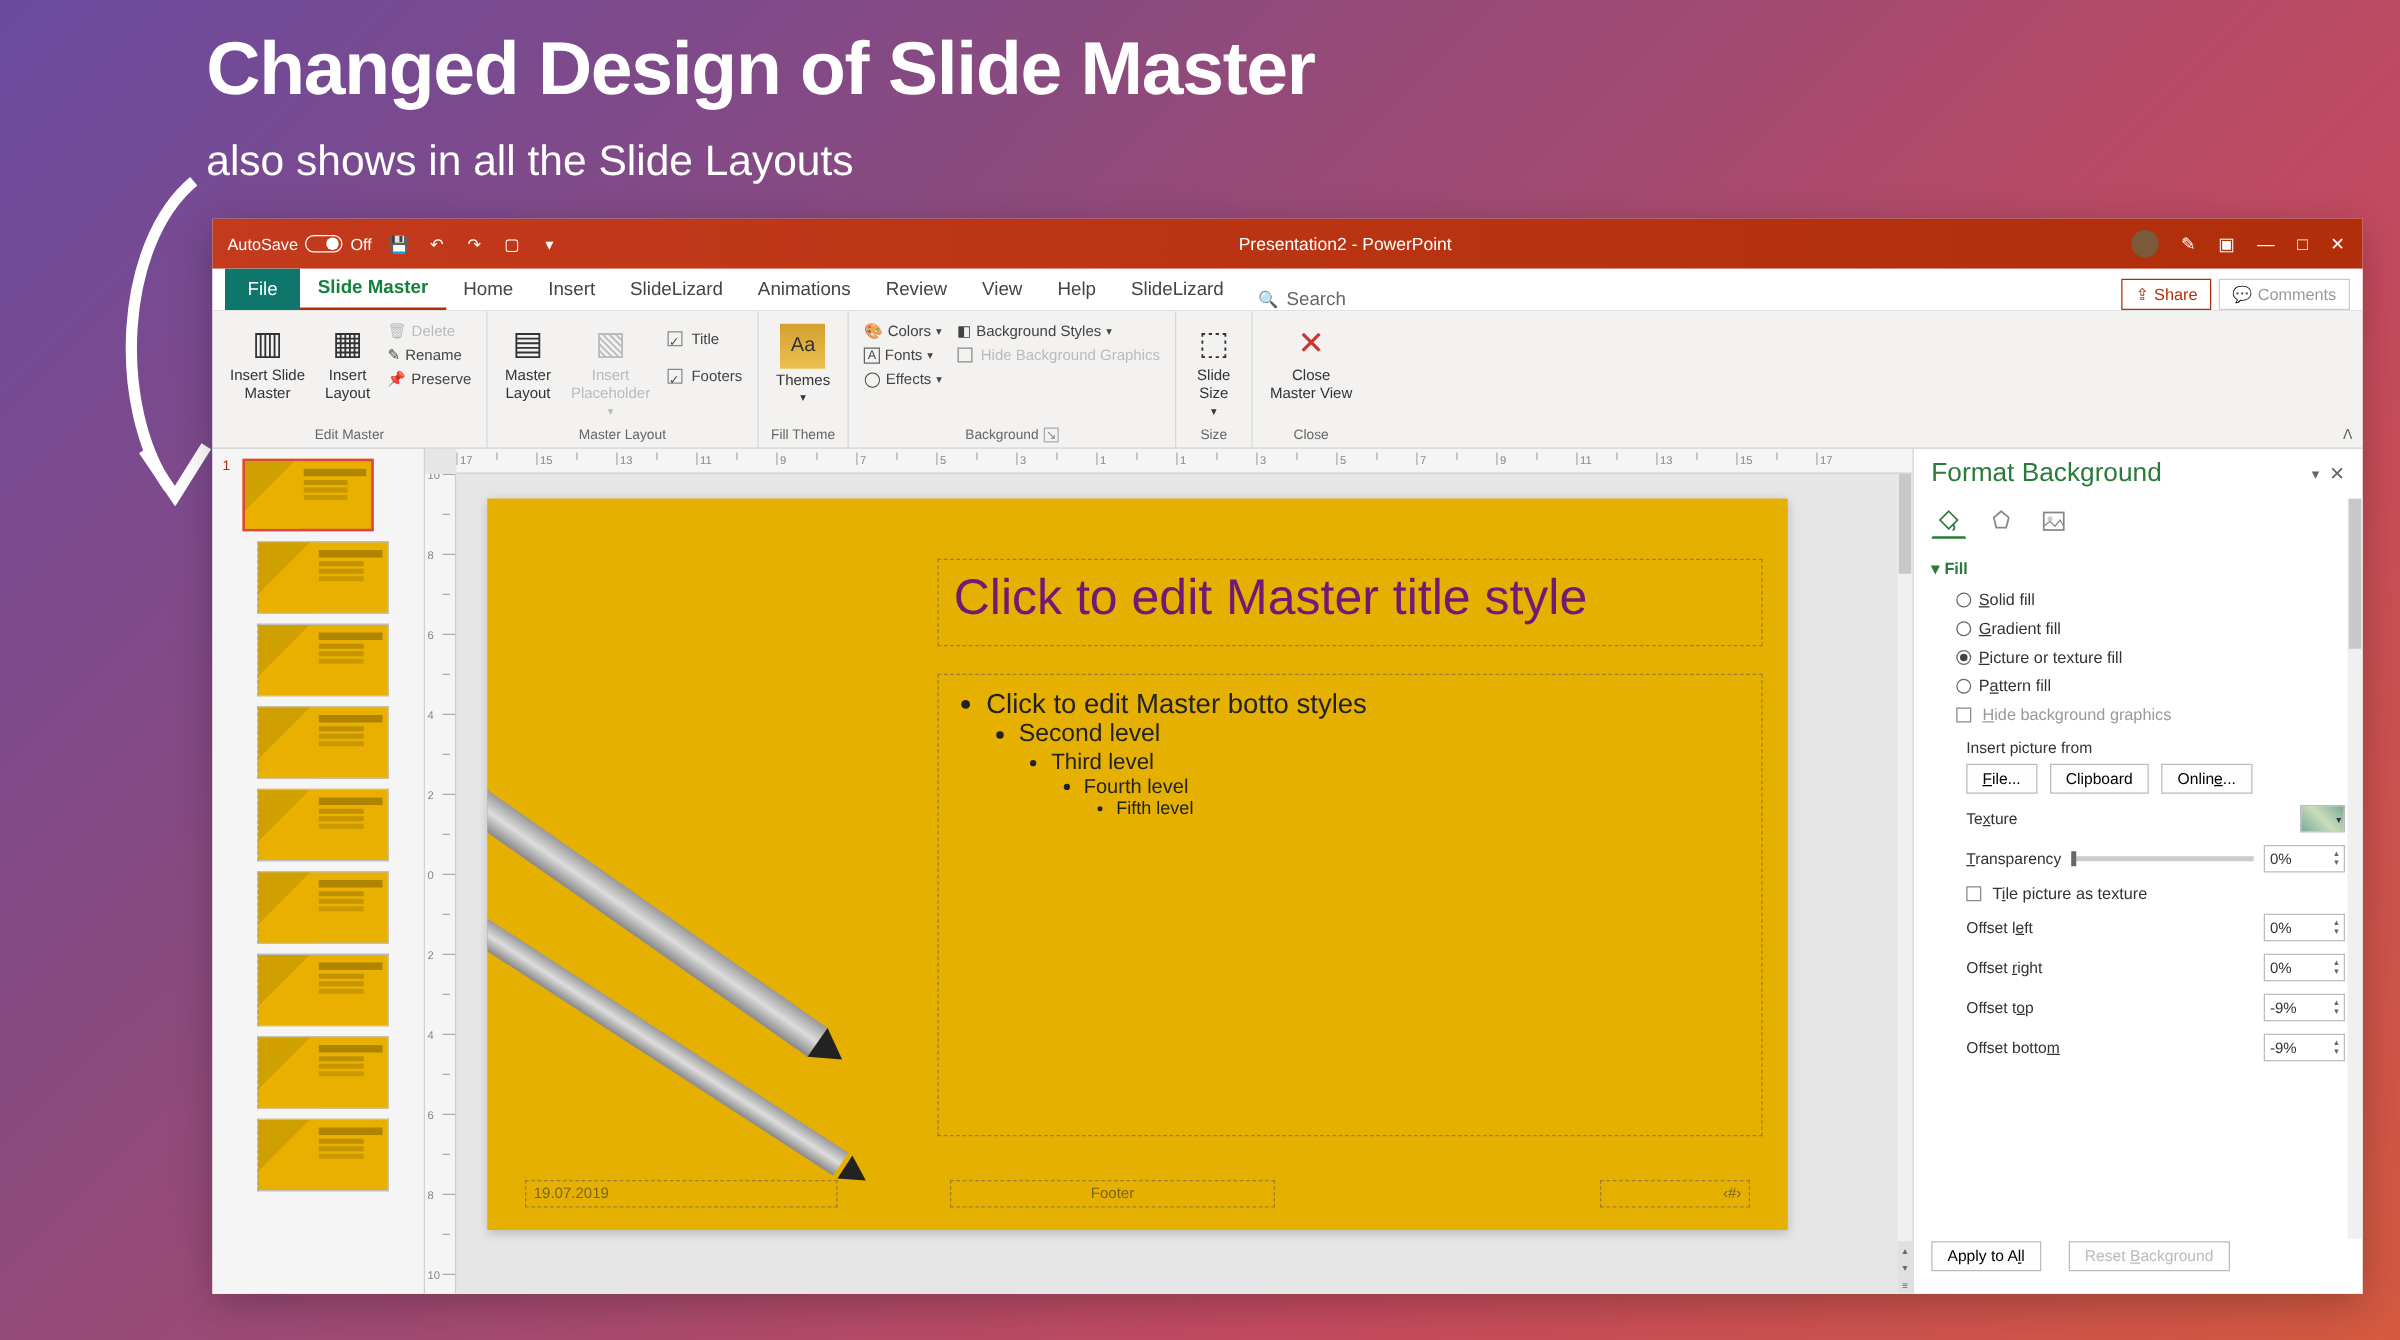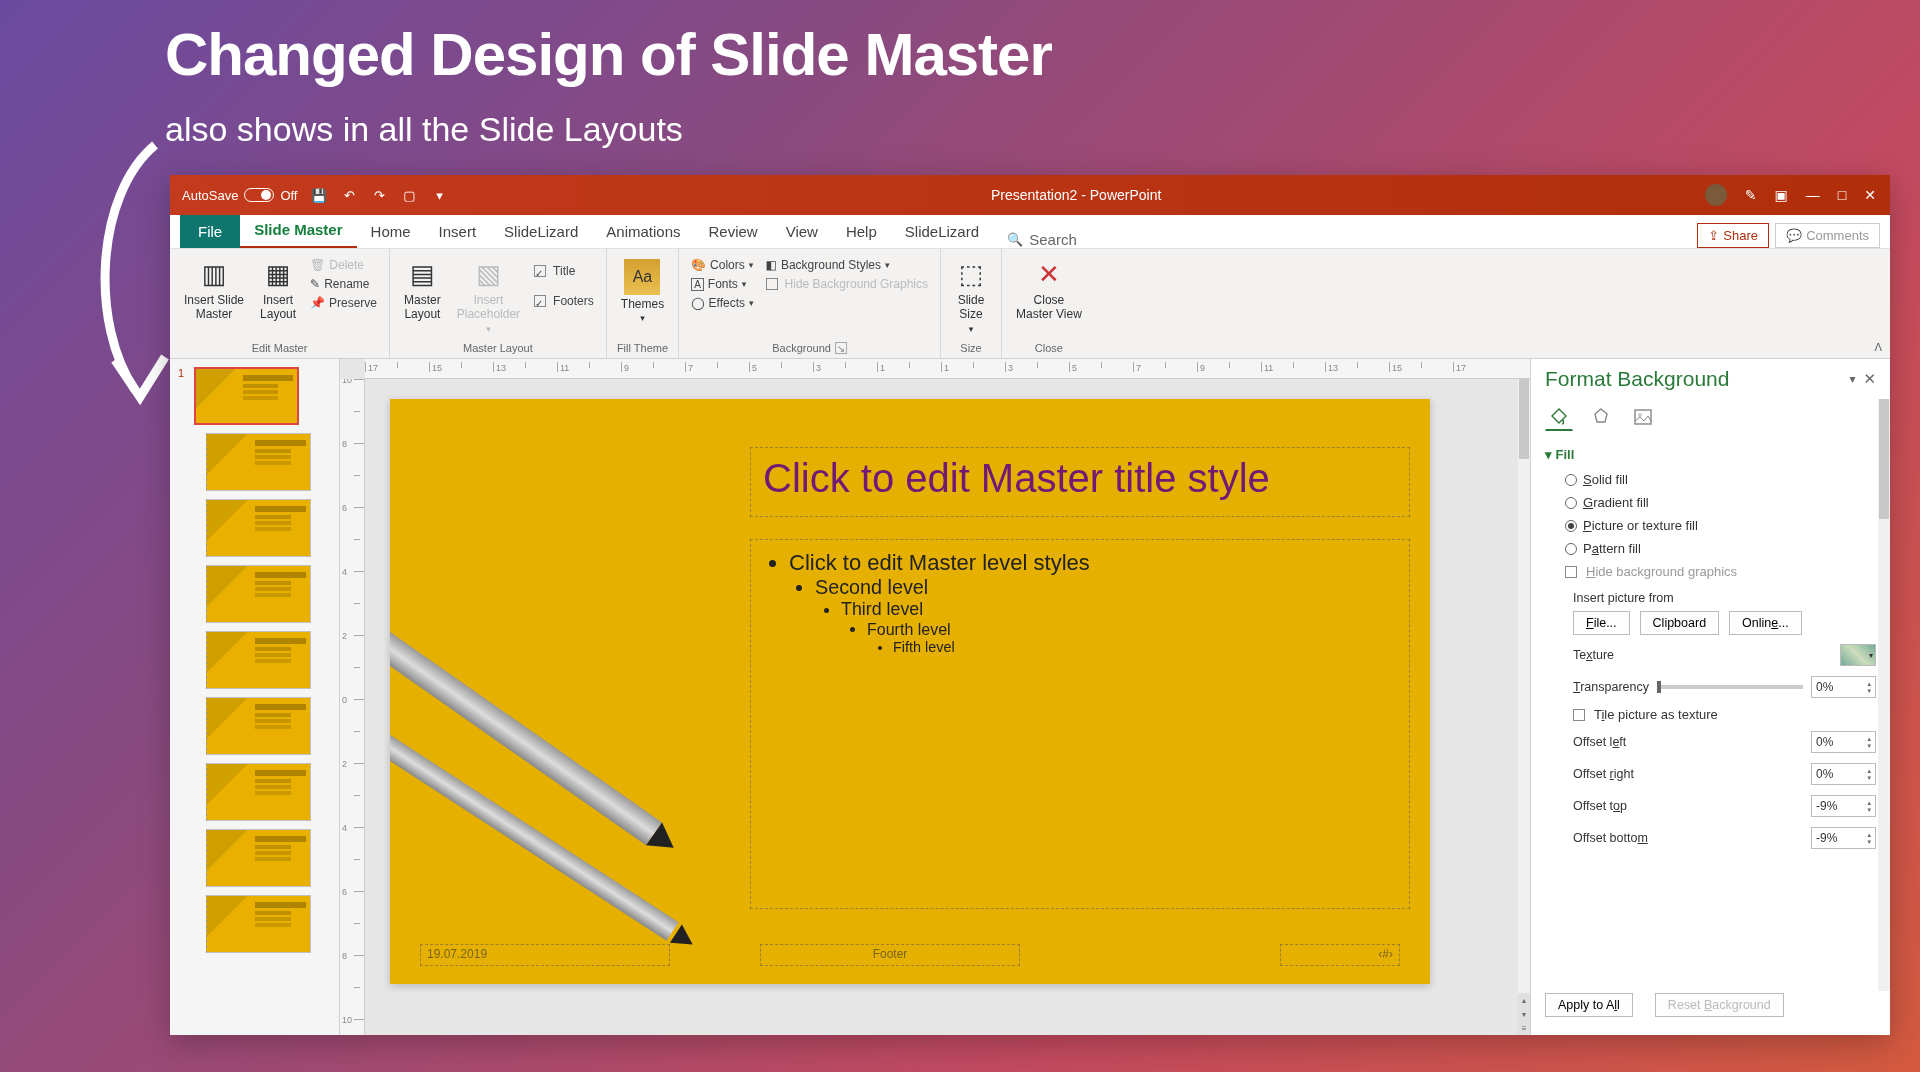--- a/index.html
+++ b/index.html
@@ -429,21 +429,21 @@
         </div>
       <div class="slide-scroll">
         <div class="slide">
           <div class="slide-img">
             <div class="pencil p1"></div>
             <div class="pencil p2"></div>
           </div>
           <div class="ph ph-title">Click to edit Master title style</div>
           <div class="ph ph-body">
             <ul>
-              <li>Click to edit Master level styles</li>
+              <li>Click to edit Master botto styles</li>
               <ul>
                   <li>Second level</li>
                 <ul>
                     <li>Third level</li>
                   <ul>
                       <li>Fourth level</li>
                     <ul>
                         <li>Fifth level</li>
                       </ul>
                   </ul>

